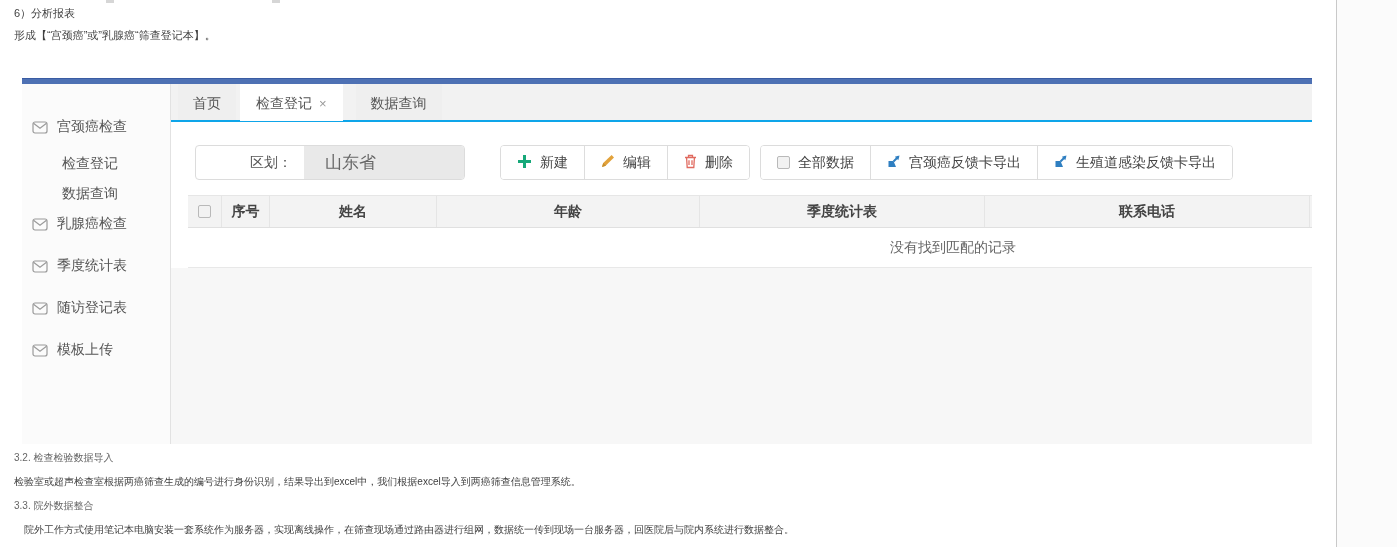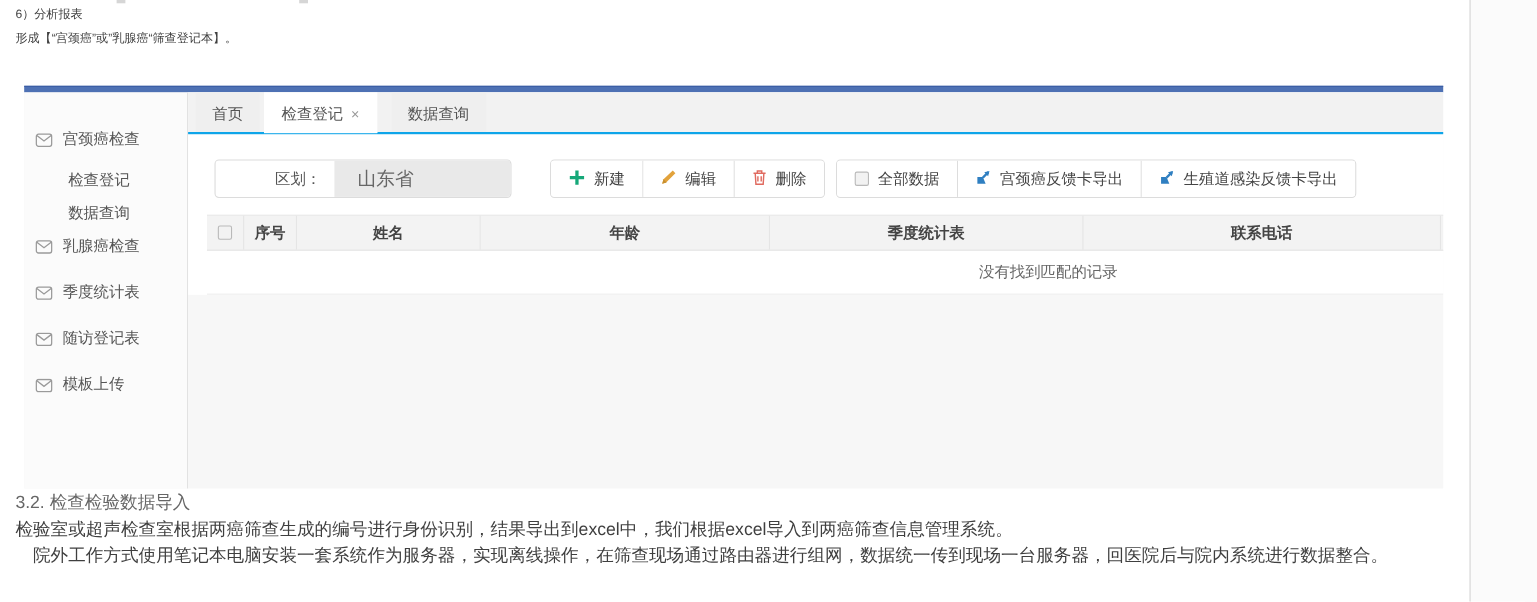--- a/index.html
+++ b/index.html
@@ -7,21 +7,21 @@
   body {
     position: relative;
     font-family: "Liberation Sans", "DejaVu Sans", sans-serif;
     background: #ffffff;
     color: #444;
     overflow: hidden;
   }
 
   
   .doc-top { position: absolute; left: 14px; top: 2px; font-size: 11px; line-height: 22px; color: #3f3f3f; }
-  .doc-bottom { position: absolute; left: 14px; top: 446px; font-size: 16px; line-height: 24px; color: #3f3f3f; }
+  .doc-bottom { position: absolute; left: 14px; top: 446px; font-size: 10px; line-height: 24px; color: #3f3f3f; }
   .doc-bottom .sec-title { color: #666; }
   .doc-bottom .indent { text-indent: 1em; }
 
   
   .panel {
     position: absolute; left: 22px; top: 78px; width: 1290px; height: 366px;
     display: flex; flex-direction: column; background: #f7f7f7;
   }
   .blue-bar { height: 6px; background: #4e71b4; border-top: 1px solid #3a5ca3; }
   .panel-body { flex: 1; display: flex; min-height: 0; }
@@ -235,17 +235,18 @@
       </div>
 
       <div class="content-rest"></div>
     </div>
   </div>
 </div>
 
 <div class="doc-bottom">
   <div class="sec-title">3.2. 检查检验数据导入</div>
   <div>检验室或超声检查室根据两癌筛查生成的编号进行身份识别，结果导出到excel中，我们根据excel导入到两癌筛查信息管理系统。</div>
+  <div class="sec-title">3.3. 院外数据整合</div>
   <div class="indent">院外工作方式使用笔记本电脑安装一套系统作为服务器，实现离线操作，在筛查现场通过路由器进行组网，数据统一传到现场一台服务器，回医院后与院内系统进行数据整合。</div>
 </div>
 
 <div class="page-edge"></div>
 <div class="page-right"></div>
 
 </body></html>

